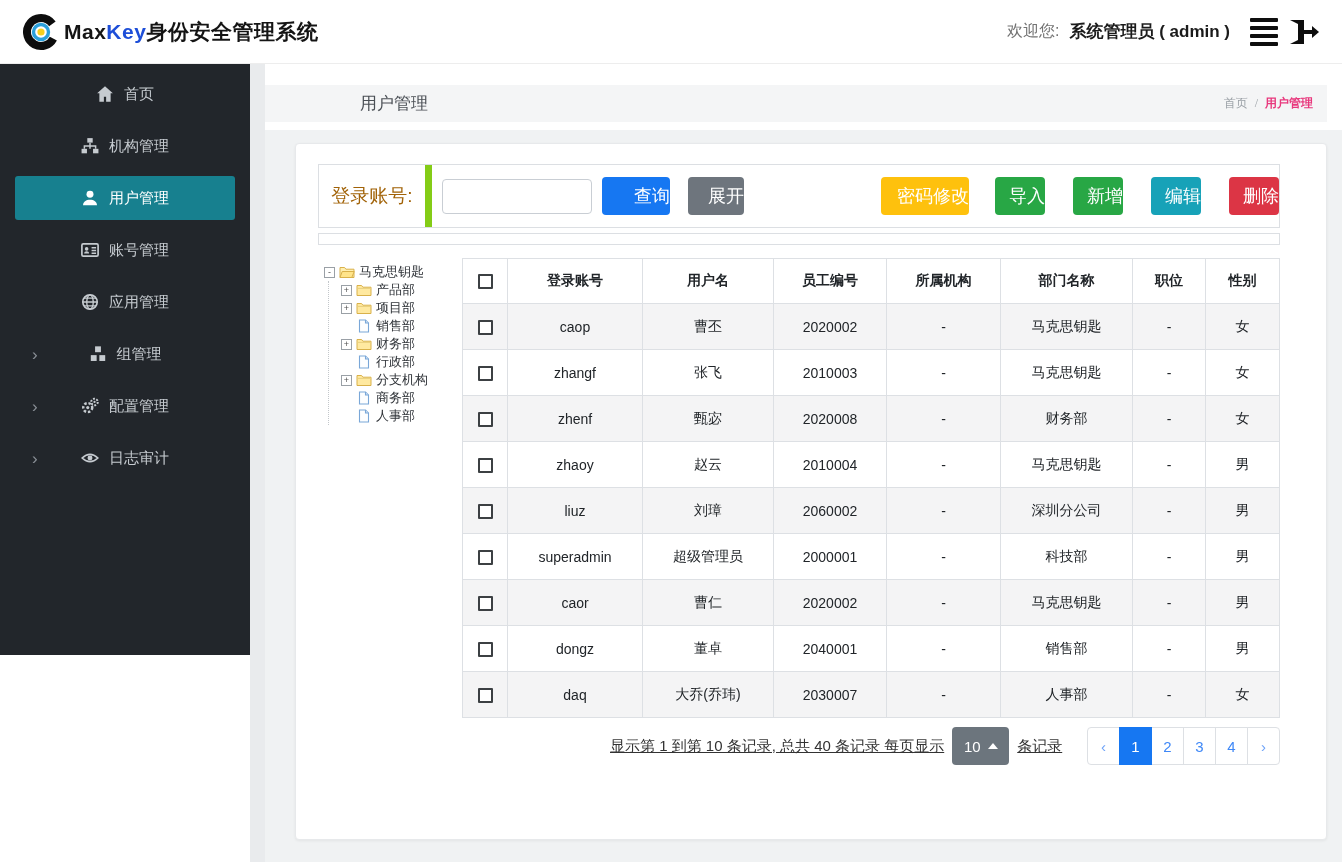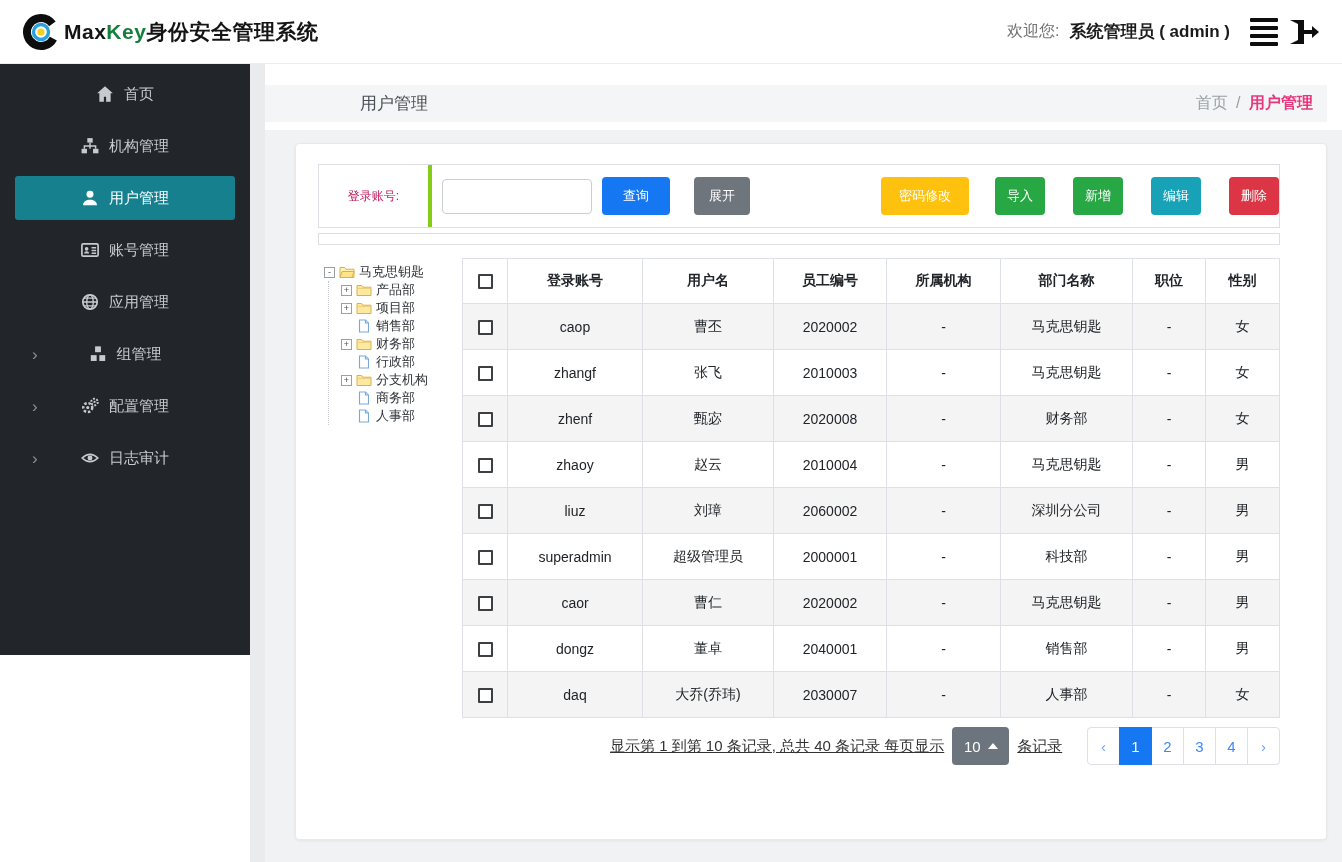--- a/index.html
+++ b/index.html
@@ -6,21 +6,21 @@
   html,body { width:1342px; height:862px; }
   body { font-family:"Liberation Sans","DejaVu Sans",sans-serif; background:#fff; overflow:hidden; }
   .screen { position:relative; width:1342px; height:862px; background:#fff; }
 
   
   .topbar { position:absolute; left:0; top:0; width:1342px; height:64px; background:#fff;
             display:flex; align-items:center; padding:0 22px; border-bottom:1px solid #ededed; }
   .brand { display:flex; align-items:center; }
   .logo { width:38px; height:38px; margin-right:4px; }
   .brand-text { font-size:21px; font-weight:bold; color:#141414; letter-spacing:.5px; }
-  .brand-key { color:#15803d; }
+  .brand-key { color:#1d4ed8; }
   .top-right { margin-left:auto; display:flex; align-items:center; }
   .welcome { font-size:16px; color:#737373; margin-right:10px; }
   .username { font-size:17px; font-weight:bold; color:#1b1b1b; }
   .hamburger { width:28px; margin-left:20px; cursor:pointer; display:flex; flex-direction:column; gap:4px; }
   .hamburger i { display:block; height:4px; background:#0e0e0e; border-radius:1px; }
   .logout-ic { margin-left:8px; cursor:pointer; }
 
   
   .sidebar { position:absolute; left:0; top:64px; width:250px; height:591px; background:#22262b;
              display:flex; flex-direction:column; padding-top:4px; }
@@ -33,39 +33,39 @@
   .side-chevron { position:absolute; left:32px; color:#8a9097; font-size:17px; line-height:1; }
 
   
   .content { position:absolute; left:250px; top:64px; width:1092px; height:798px; background:#fff; }
   .left-strip { position:absolute; left:0; top:0; width:15px; height:798px; background:#e9ebed; }
   .main-bg { position:absolute; left:15px; top:66px; width:1077px; height:732px; background:#f0f2f3; }
 
   .title-bar { position:absolute; left:15px; top:21px; width:1062px; height:37px; background:#f4f5f6;
                display:flex; align-items:center; z-index:2; }
   .page-title { padding-left:95px; font-size:17px; color:#4a4f55; }
-  .breadcrumb { margin-left:auto; padding-right:14px; font-size:16px; }
+  .breadcrumb { margin-left:auto; padding-right:14px; font-size:12px;font-family:Liberation Serif, serif; }
   .bc-home { color:#9aa0a6; cursor:pointer; }
   .bc-sep { color:#9aa0a6; margin:0 4px; }
   .bc-cur { color:#e8387d; font-weight:600; }
 
   .card { position:absolute; left:45px; top:79px; width:1032px; height:697px; background:#fff;
           border:1px solid #e7e9eb; border-radius:4px; box-shadow:0 1px 3px rgba(0,0,0,.06);
           padding:20px 46px 0 22px; z-index:2; }
 
   
   .search-bar { height:64px; border:1px solid #dcdfe3; display:flex; align-items:center; background:#fff; }
   .search-label-cell { width:113px; align-self:stretch; display:flex; align-items:center; justify-content:center;
-                       border-right:4px solid #84cc16; font-size:12px; color:#be185d; }
+                       border-right:7px solid #84cc16; font-size:19px; color:#a16207; }
   .search-input { margin-left:10px; width:150px; height:35px; border:1px solid #c9ced4; border-radius:4px;
                   padding:0 8px; font-size:14px; font-family:inherit; }
-  .btn { border:none; border-radius:4px; color:#fff; font-size:13px; height:38px; cursor:pointer;
-         font-family:inherit; }
+  .btn { border:none; border-radius:4px; color:#fff; font-size:18px; height:38px; cursor:pointer;
+         font-family:inherit;text-align:right; }
   .btn-query  { width:68px; margin-left:10px; background:#1677f2; }
-  .btn-expand { width:56px; margin-left:24px; background:#6e757d; }
+  .btn-expand { width:56px; margin-left:18px; background:#6e757d; }
   .sb-spacer { flex:1; }
   .btn-pass   { width:88px; background:#fec10d; margin-left:0; }
   .btn-import { width:50px; background:#28a745; margin-left:26px; }
   .btn-add    { width:50px; background:#28a745; margin-left:28px; }
   .btn-edit   { width:50px; background:#17a2b8; margin-left:28px; }
   .btn-del    { width:50px; background:#dc3545; margin-left:28px; }
 
   .sub-strip { margin-top:5px; height:12px; border:1px solid #dcdfe3; background:#fff; }
 
   

